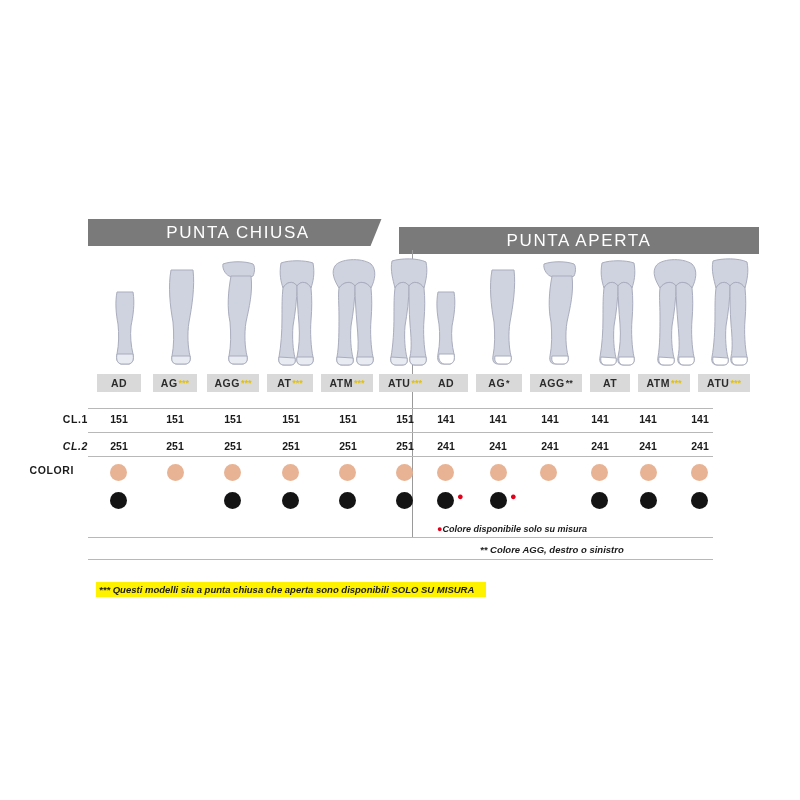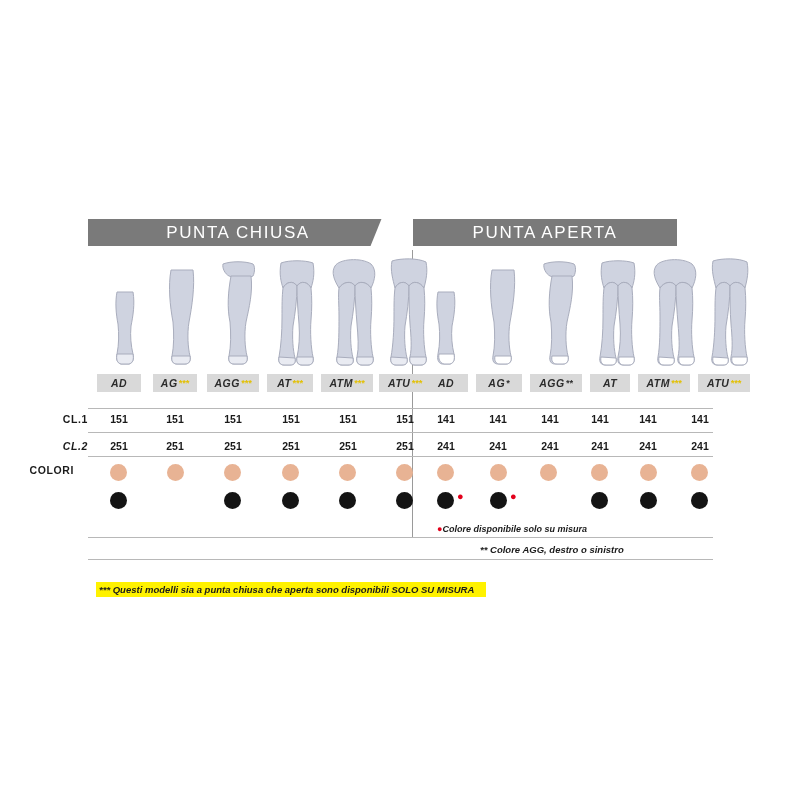--- a/index.html
+++ b/index.html
@@ -38,21 +38,21 @@
     background: #7a7a7a;
     color: #ffffff;
     font-size: 17px;
     font-weight: normal;
     letter-spacing: 1.6px;
     display: flex;
     align-items: center;
     justify-content: center;
   }
   .band-left { left: 0; width: 300px; }
-  .band-right { left: 325px; width: 264px; }
+  .band-right { left: 311px; width: 360px; margin-top: 8px; }
   .band-notch {
     position: absolute;
     left: 288px;
     top: 0;
     width: 50px;
     height: 27px;
     background: #ffffff;
     transform: skewX(-22deg);
   }
 
@@ -94,21 +94,20 @@
     height: 18px;
     background: #d9d9d9;
     color: #2b2b2b;
     font-size: 10.5px;
     font-weight: bold;
     letter-spacing: .5px;
     display: flex;
     align-items: center;
     justify-content: center;
     white-space: nowrap;
-    font-style: italic;
   }
   .label-cell .sup {
     color: #e3c000;
     font-size: 9px;
     font-weight: bold;
     margin-left: 1px;
     letter-spacing: 0;
   }
   .label-cell .sup-dark {
     color: #2b2b2b;

